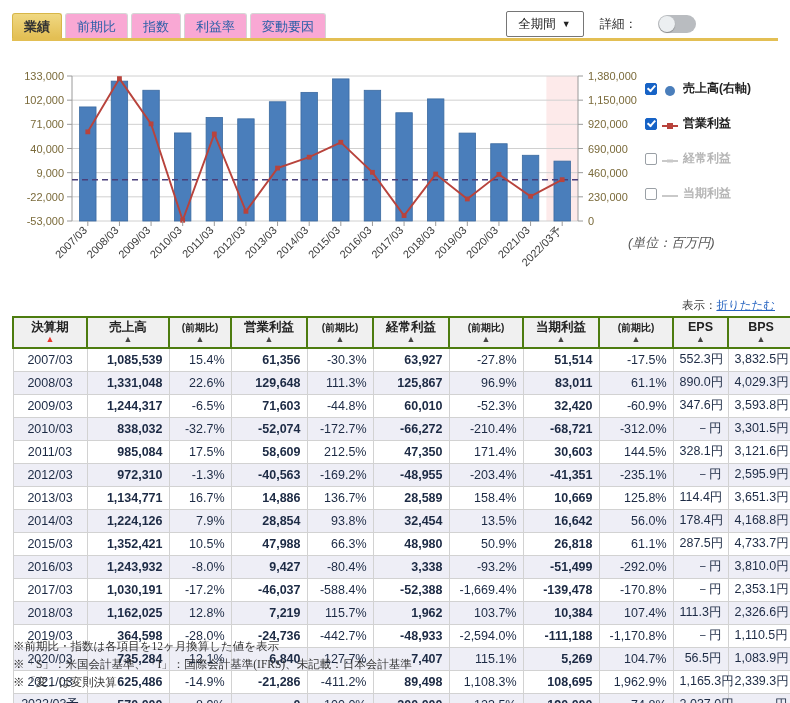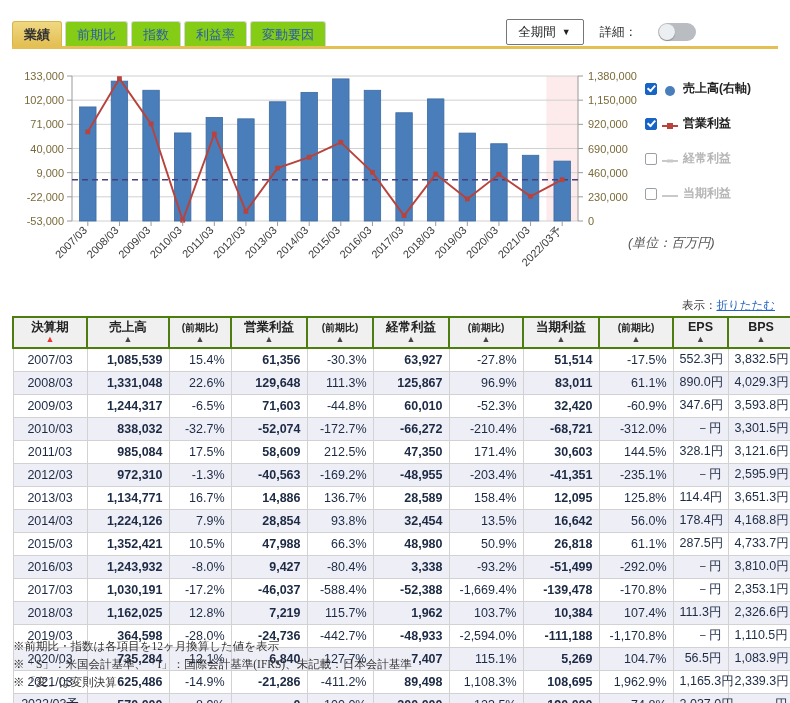--- a/index.html
+++ b/index.html
@@ -7,34 +7,34 @@
     margin: 0; padding: 0;
     width: 790px; height: 703px;
     background: #ffffff;
     font-family: "Liberation Sans", "DejaVu Sans", sans-serif;
     color: #333333;
     overflow: hidden;
   }
 
   
   #tabbar {
-    position: absolute; left: 0; top: 8px; width: 708px; height: 46px;
+    position: absolute; left: 0; top: 0; width: 708px; height: 46px;
   }
   #tabstrip {
     position: absolute; left: 12px; top: 13px;
     display: flex; align-items: flex-end; gap: 3px;
   }
   .tab {
     height: 25px; line-height: 25px;
     padding: 0 11px;
     font-size: 13px;
     border: 1px solid #d5d5d5;
     border-bottom: none;
     border-radius: 3px 3px 0 0;
-    background: #84cc16;
+    background: #f9a8d4;
     color: #2b5fa8;
     cursor: pointer;
     white-space: nowrap;
   }
   .tab.active {
     background: #e8c96a;
     background: linear-gradient(#f0d882, #e3bf54);
     color: #333333;
     font-weight: bold;
     border-color: #d7b648;
@@ -436,21 +436,21 @@
         <td class="">2,595.9円</td>
       </tr>
       <tr>
         <td class="period">2013/03</td>
         <td class="main">1,134,771</td>
         <td class="pct">16.7%</td>
         <td class="main">14,886</td>
         <td class="pct">136.7%</td>
         <td class="main">28,589</td>
         <td class="pct">158.4%</td>
-        <td class="main">12,095</td>
+        <td class="main">10,669</td>
         <td class="pct">125.8%</td>
         <td class="">114.4円</td>
         <td class="">3,651.3円</td>
       </tr>
       <tr>
         <td class="period">2014/03</td>
         <td class="main">1,224,126</td>
         <td class="pct">7.9%</td>
         <td class="main">28,854</td>
         <td class="pct">93.8%</td>

